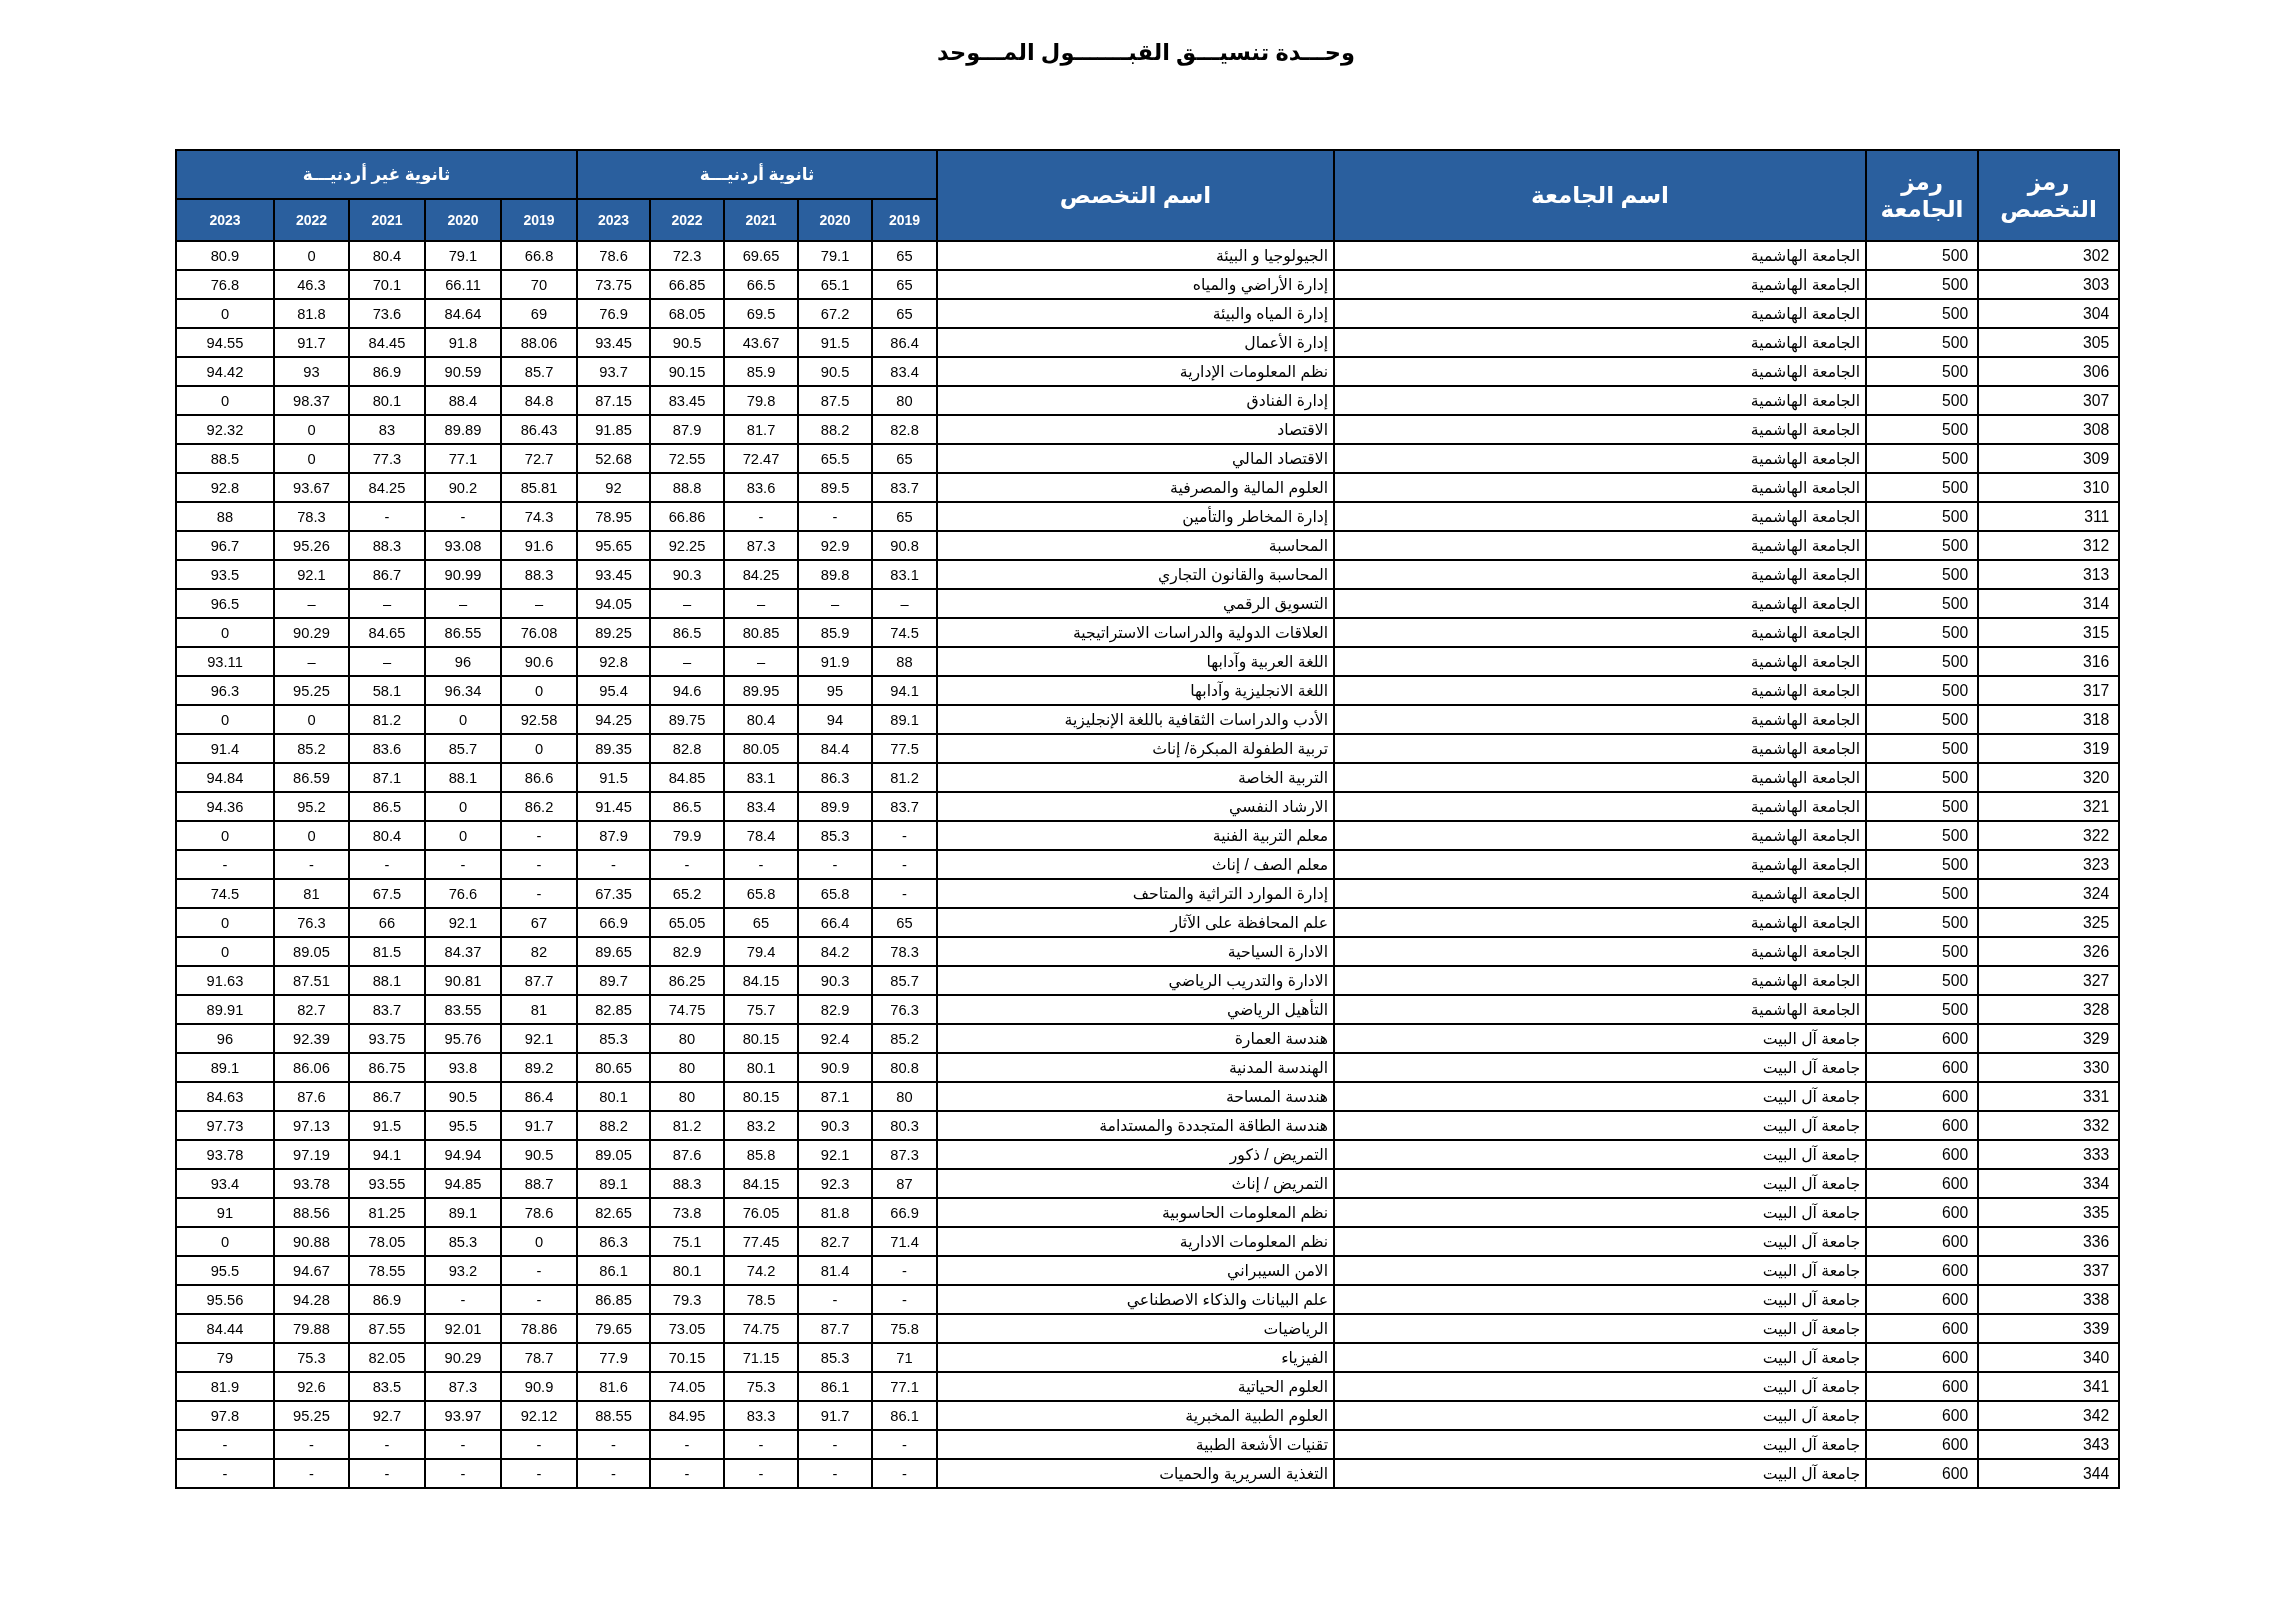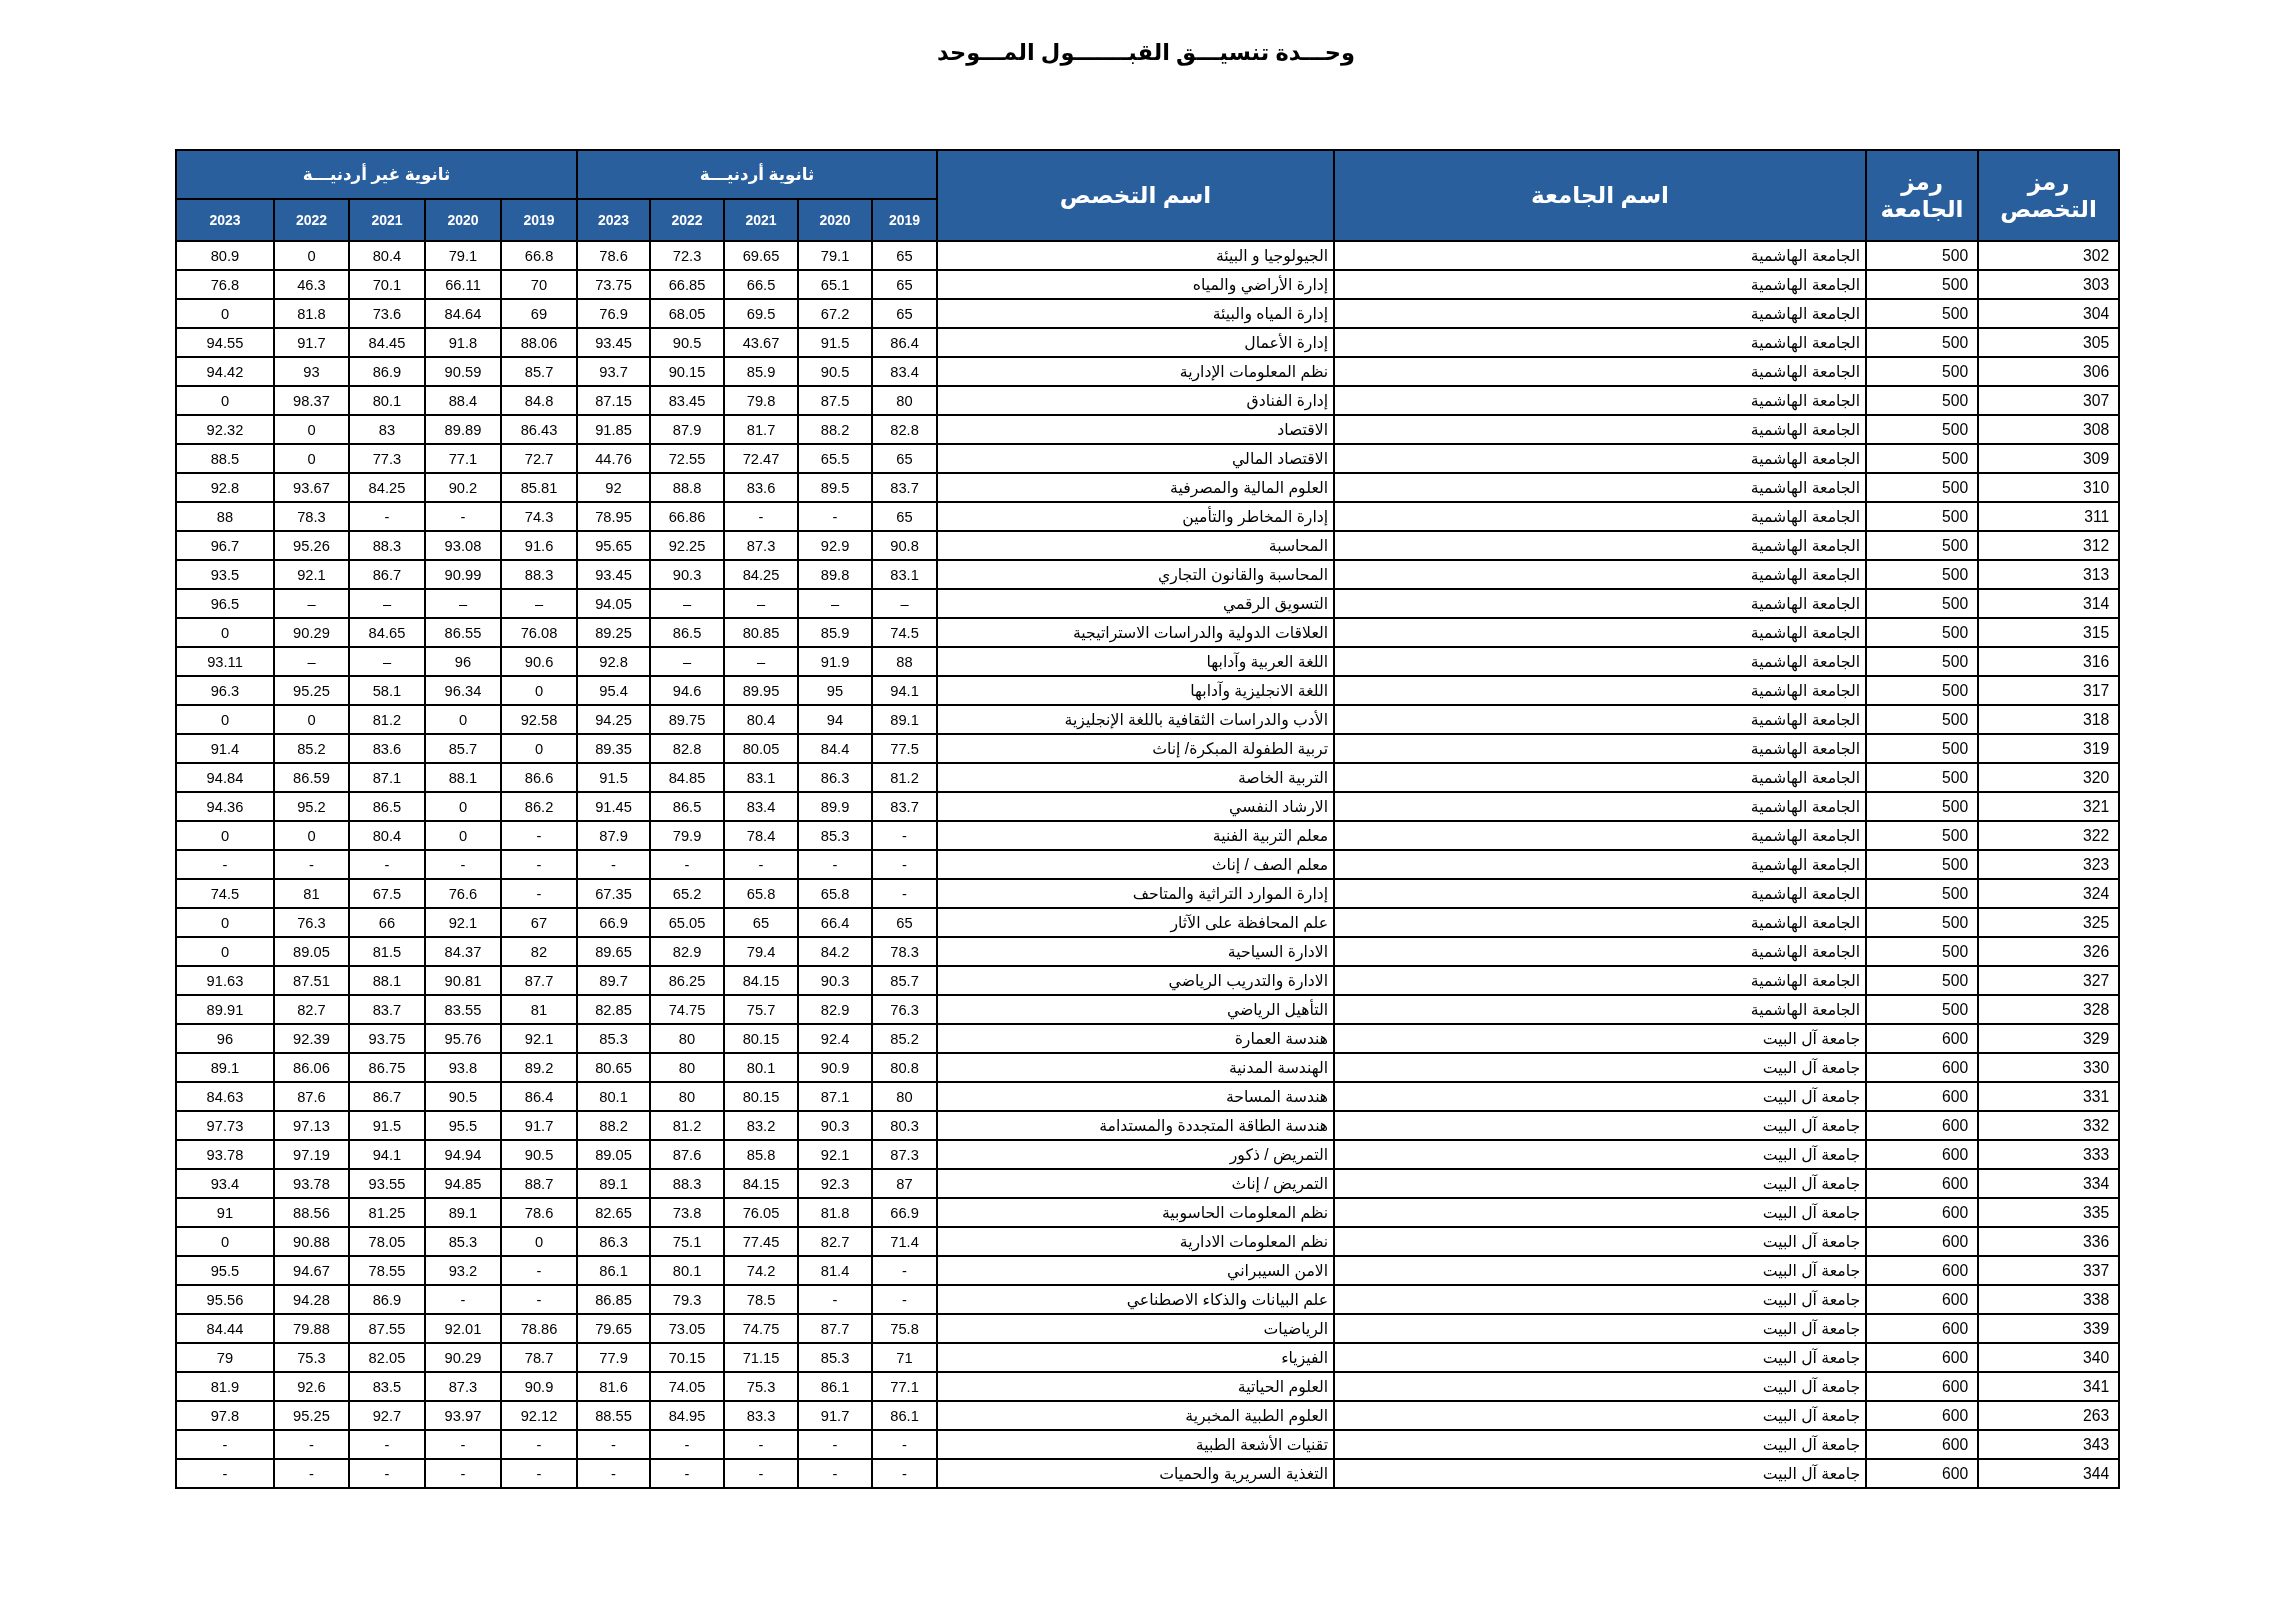--- a/index.html
+++ b/index.html
@@ -179,21 +179,21 @@
         <td class="ar">الجامعة الهاشمية</td>
         <td class="code">500</td>
         <td class="code">308</td>
       </tr>
       <tr>
         <td class="num">88.5</td>
         <td class="num">0</td>
         <td class="num">77.3</td>
         <td class="num">77.1</td>
         <td class="num">72.7</td>
-        <td class="num">44.76</td>
+        <td class="num">52.68</td>
         <td class="num">72.55</td>
         <td class="num">72.47</td>
         <td class="num">65.5</td>
         <td class="num">65</td>
         <td class="ar">الاقتصاد المالي</td>
         <td class="ar">الجامعة الهاشمية</td>
         <td class="code">500</td>
         <td class="code">309</td>
       </tr>
       <tr>
@@ -715,21 +715,21 @@
         <td class="num">93.97</td>
         <td class="num">92.12</td>
         <td class="num">88.55</td>
         <td class="num">84.95</td>
         <td class="num">83.3</td>
         <td class="num">91.7</td>
         <td class="num">86.1</td>
         <td class="ar">العلوم الطبية المخبرية</td>
         <td class="ar">جامعة آل البيت</td>
         <td class="code">600</td>
-        <td class="code">263</td>
+        <td class="code">342</td>
       </tr>
       <tr>
         <td class="num">-</td>
         <td class="num">-</td>
         <td class="num">-</td>
         <td class="num">-</td>
         <td class="num">-</td>
         <td class="num">-</td>
         <td class="num">-</td>
         <td class="num">-</td>

